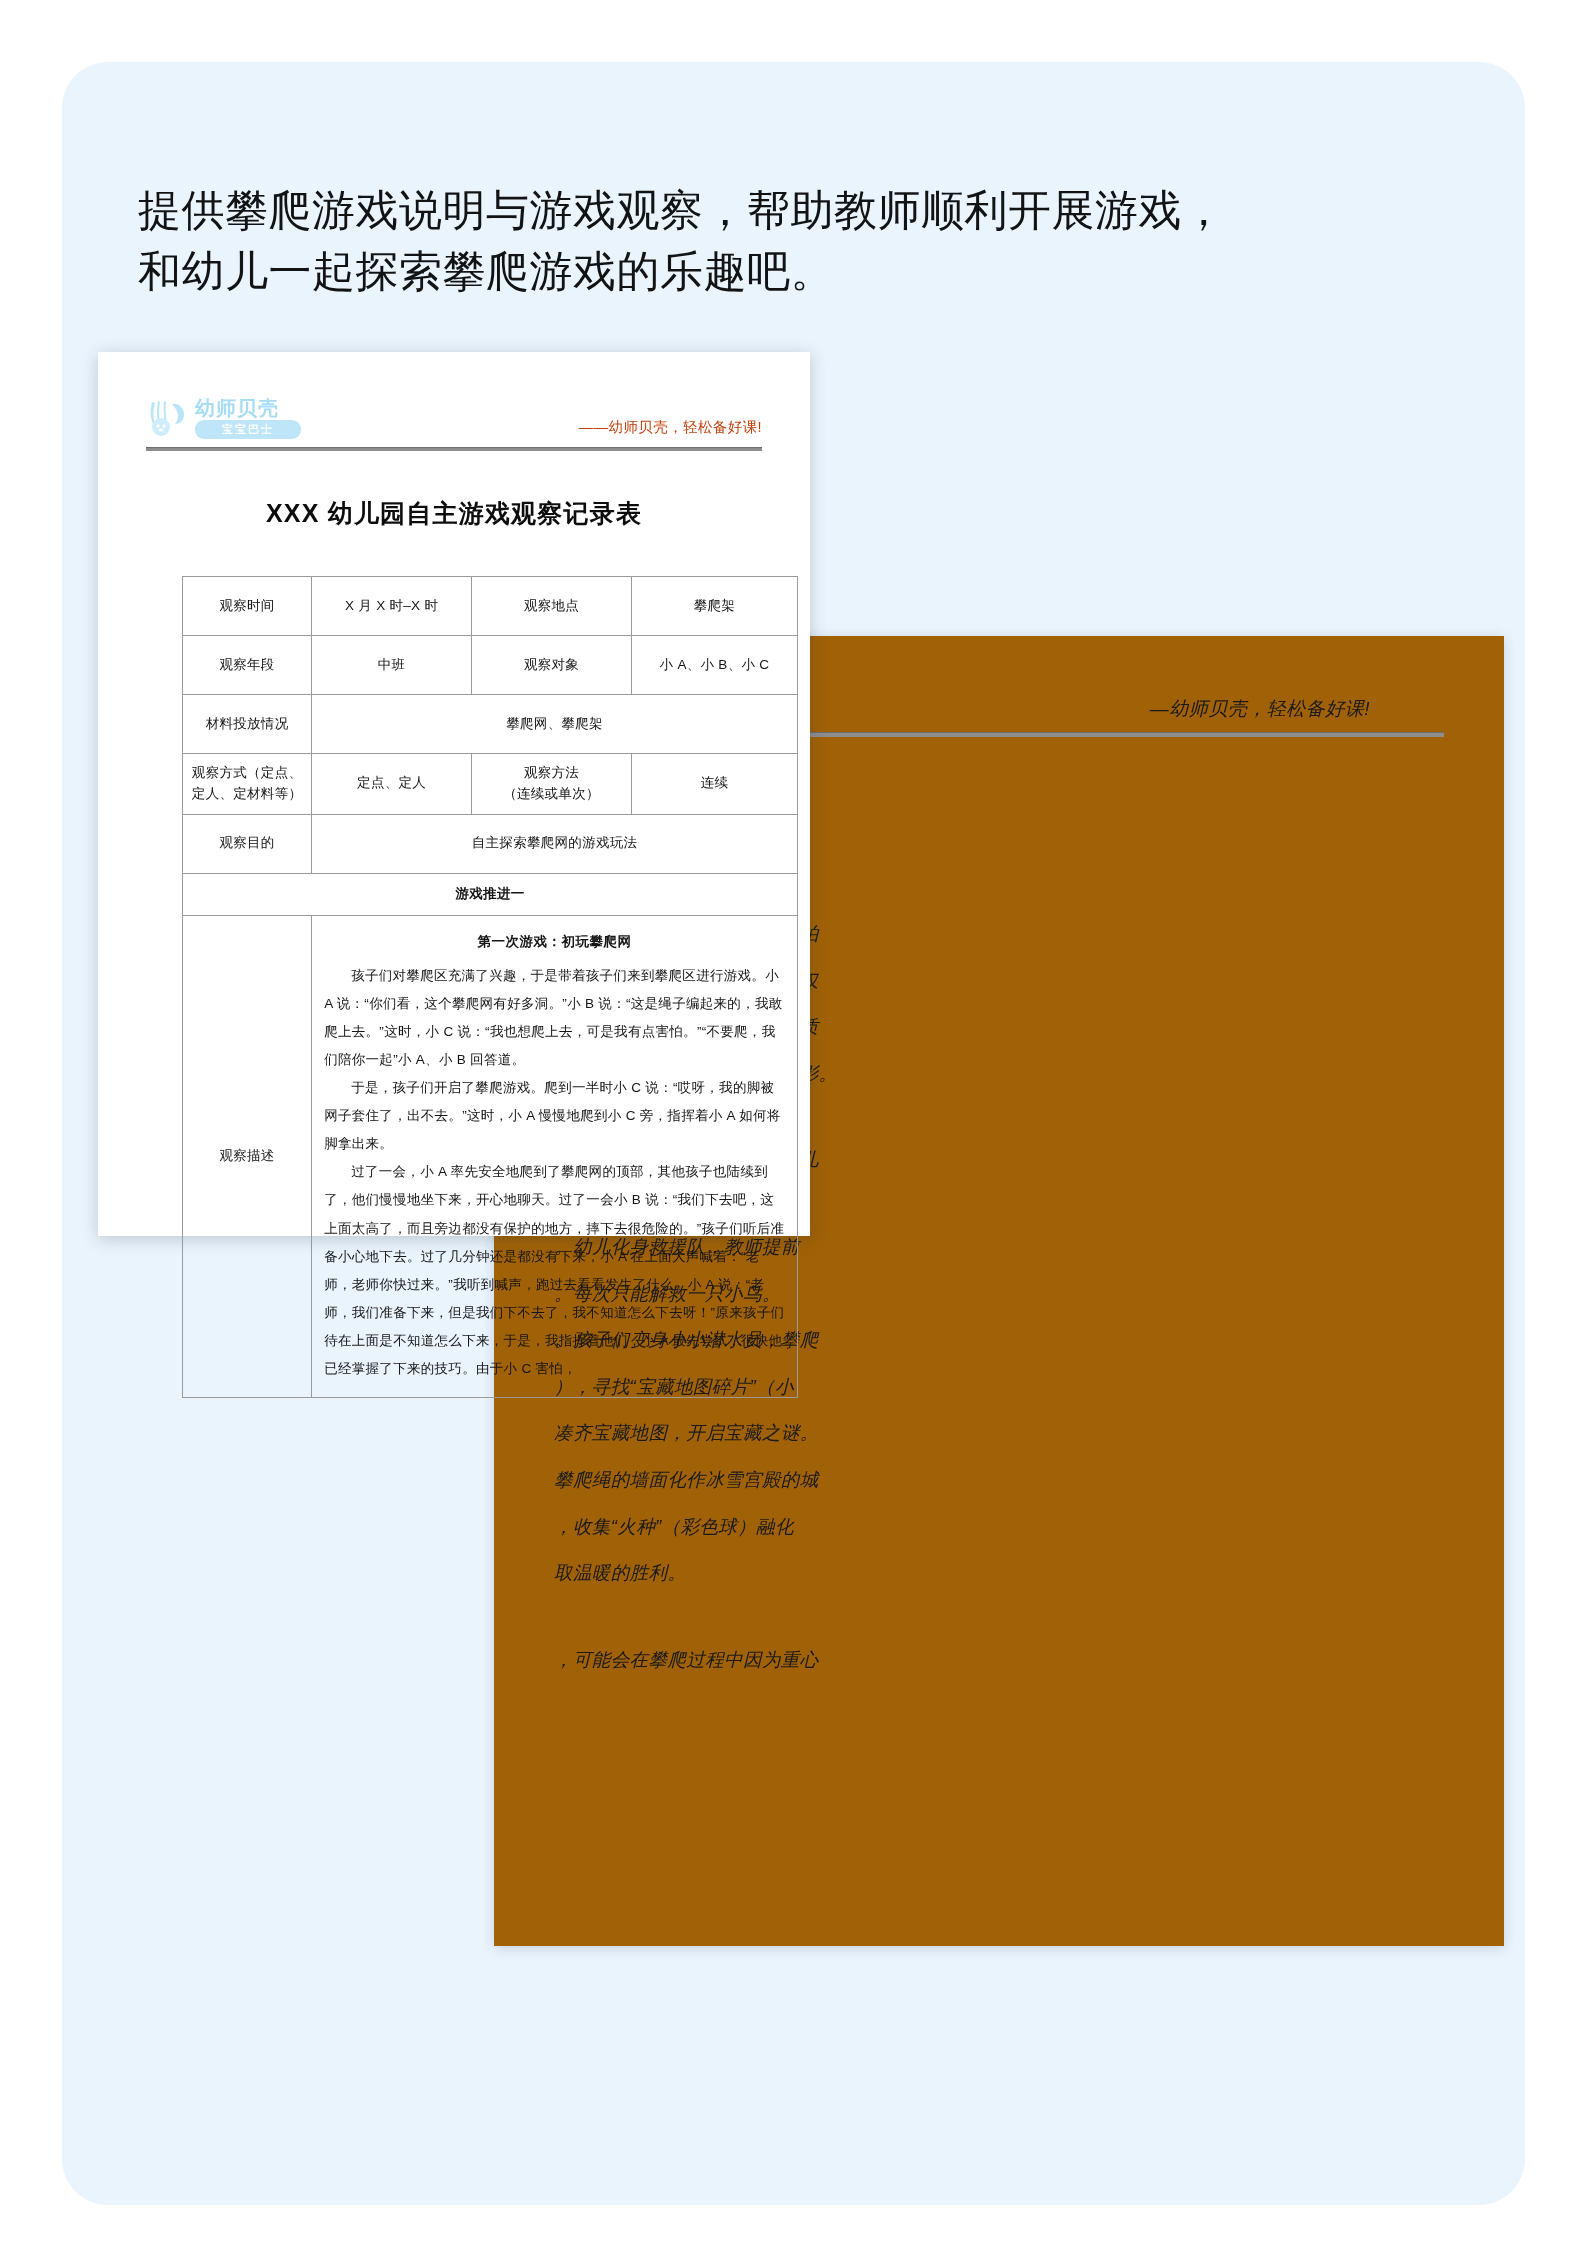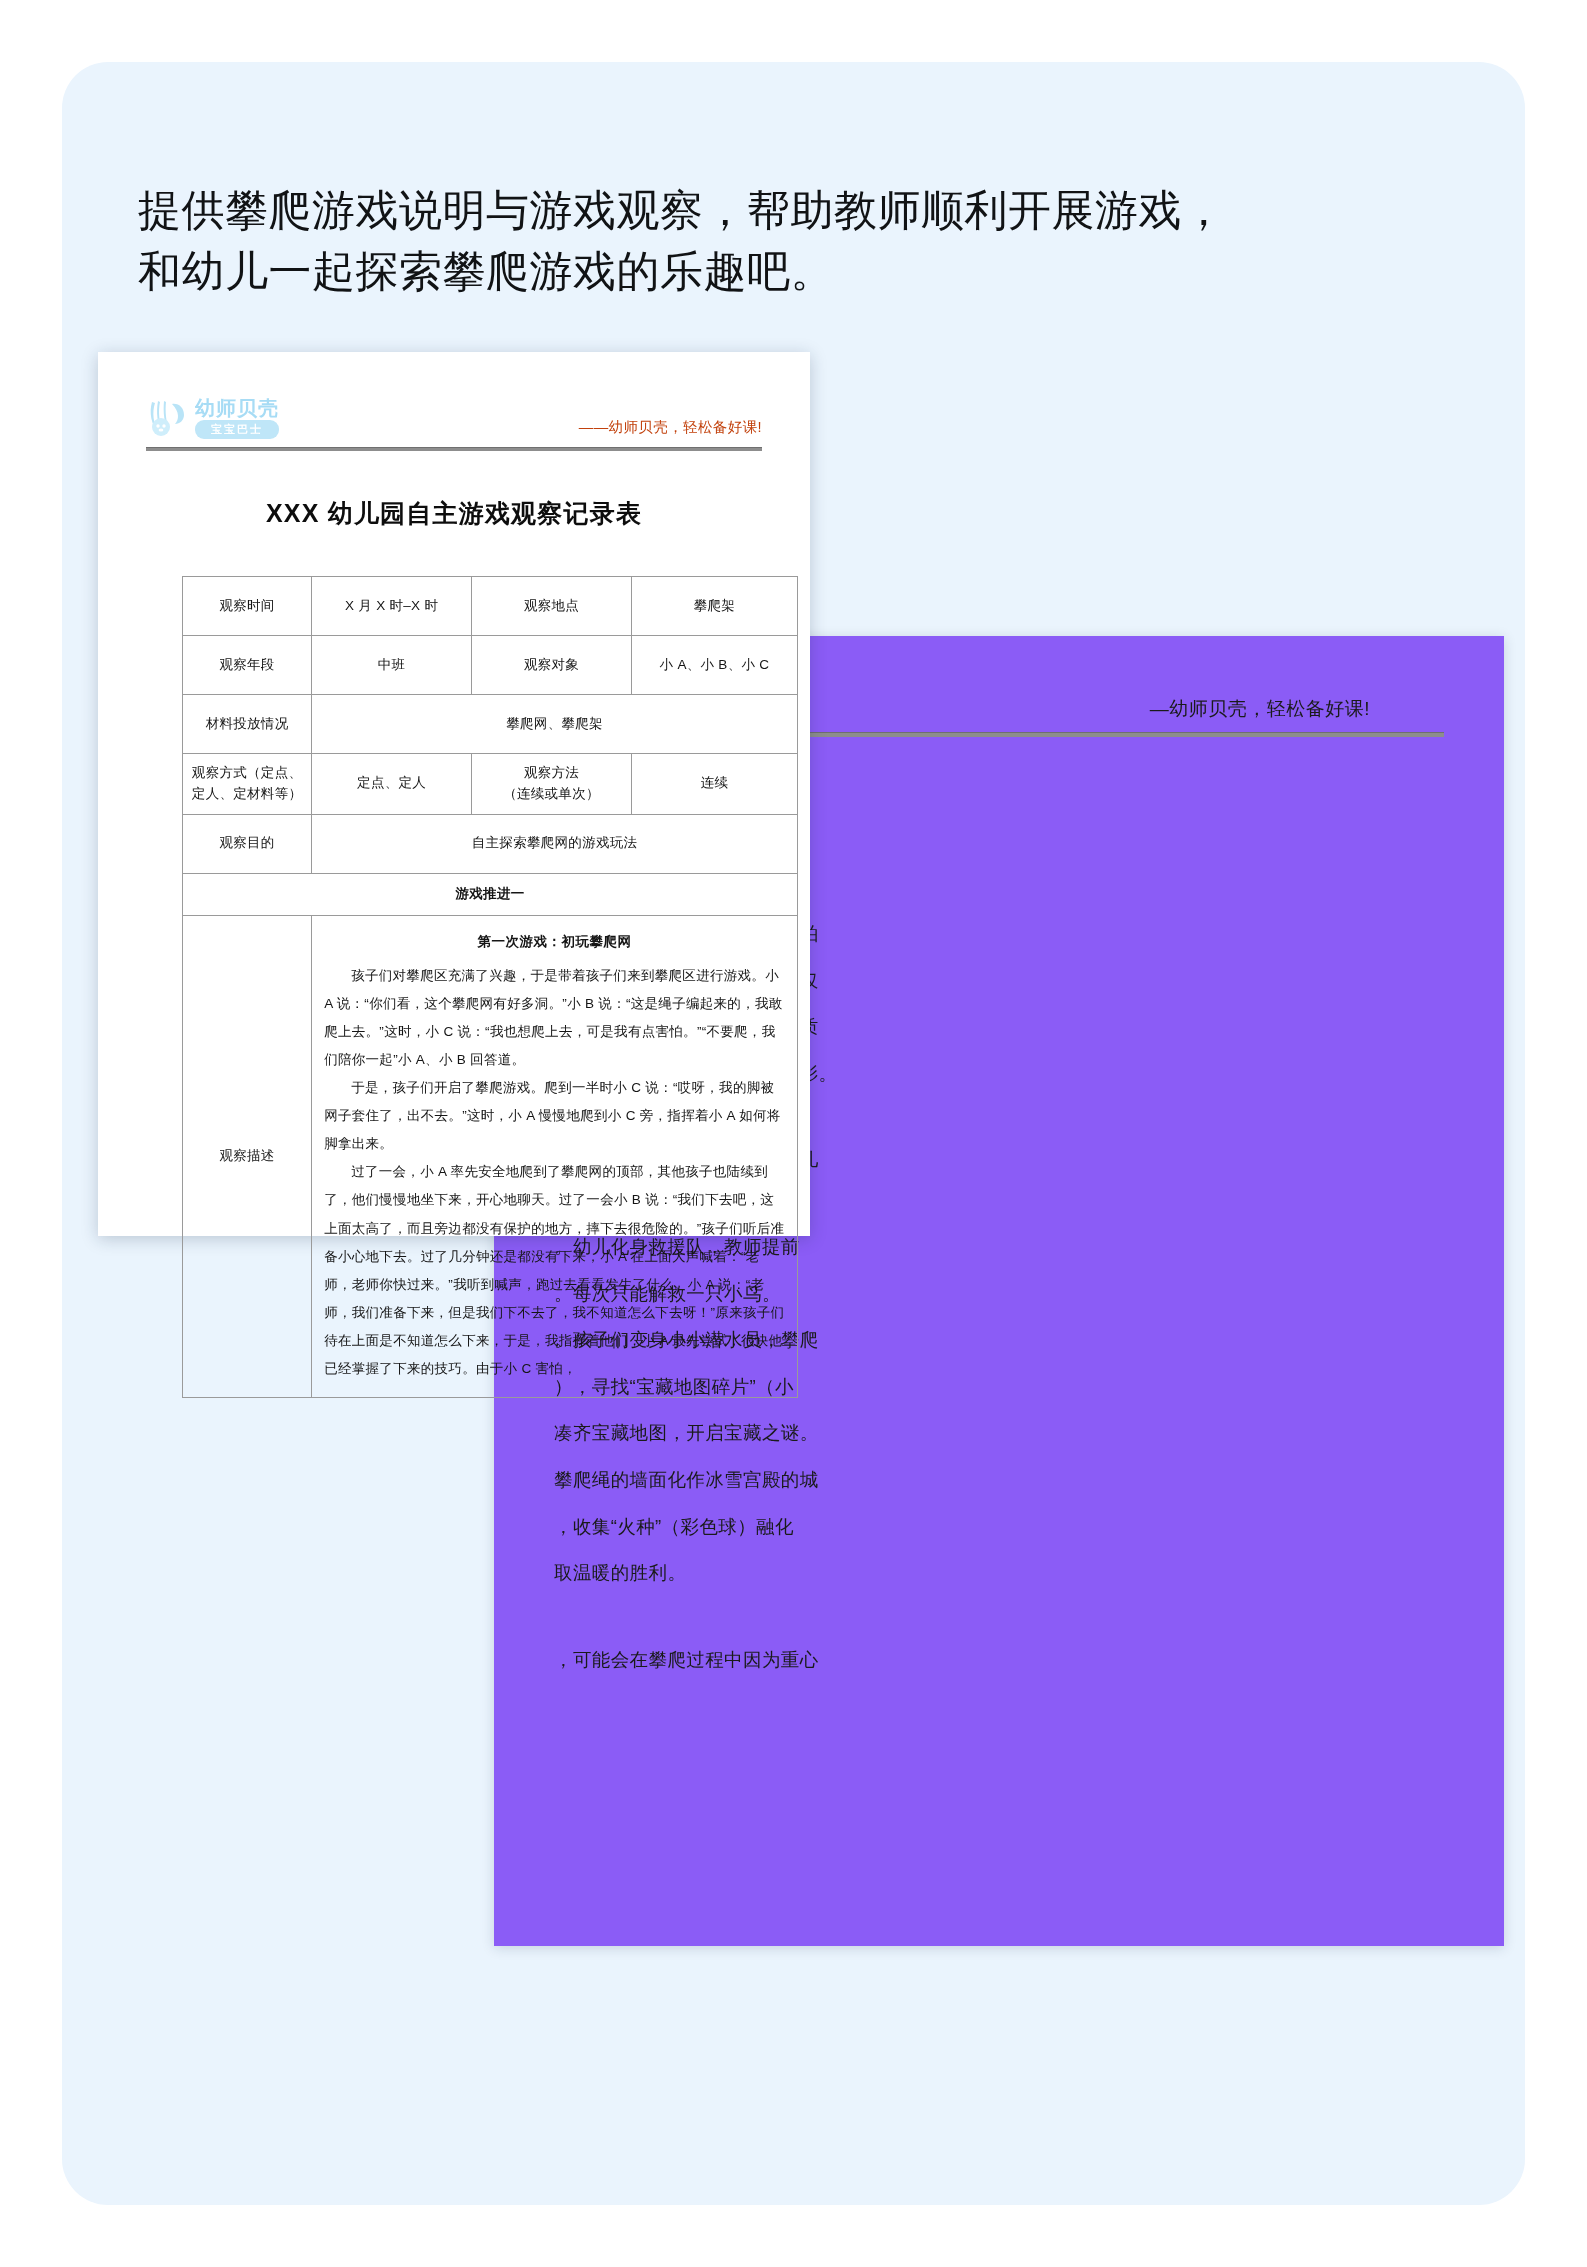--- a/index.html
+++ b/index.html
@@ -41,22 +41,23 @@
   }
   .headline .hl-line { display: block; white-space: pre; }
 
   
   .doc-back {
     position: absolute;
     left: 432px;
     top: 574px;
     width: 1010px;
     height: 1310px;
-    background: #8b5cf6;
+    background: #a16207;
     box-shadow: 0 2px 12px rgba(20,40,70,0.16);
+    font-style: italic;
   }
   .doc-back-inner {
     position: absolute;
     left: 0; top: 0; right: 0; bottom: 0;
     padding: 34px 60px 0 60px;
     box-sizing: border-box;
   }
   .back-tagline {
     text-align: right;
     font-size: 19px;
@@ -128,21 +129,21 @@
     letter-spacing: 1px;
     line-height: 1;
     white-space: pre;
   }
   .logo-sub {
     font-size: 11px;
     font-weight: bold;
     color: #ffffff;
     background: #bfe6f8;
     border-radius: 9px;
-    padding: 2px 16px;
+    padding: 2px 27px;
     letter-spacing: 2px;
     text-align: center;
     white-space: pre;
   }
   .front-tagline {
     font-size: 14.5px;
     color: #c2410c;
     letter-spacing: 0.4px;
     margin-bottom: 3px;
     white-space: pre;

